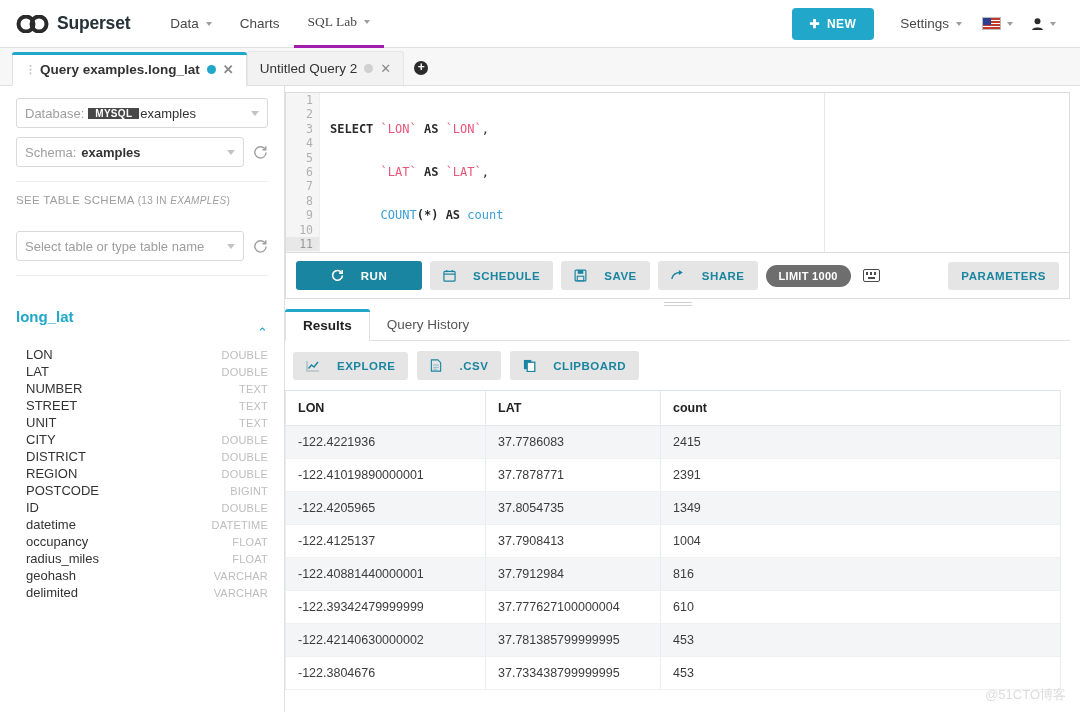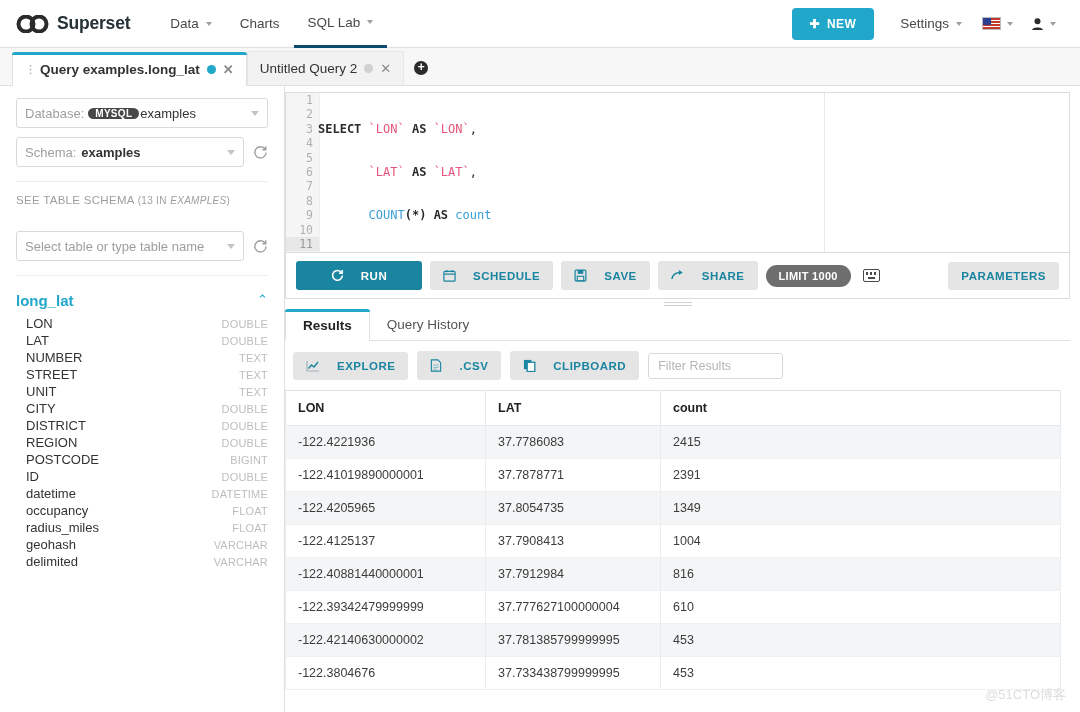--- a/index.html
+++ b/index.html
@@ -17,21 +17,21 @@
     display: flex; align-items: center; padding: 0 16px; position: relative;
   }
   .brand { display: flex; align-items: center; gap: 7px; margin-right: 26px; }
   .brand-logo { width: 34px; height: 18px; }
   .brand-name { font-size: 17.5px; font-weight: bold; color: #263238; letter-spacing: -0.2px; }
   .nav-links { display: flex; align-items: center; height: 48px; }
   .nav-link {
     font-size: 13.5px; color: #484848; padding: 0 14px; height: 48px;
     display: flex; align-items: center; gap: 5px; cursor: pointer;
   }
-  .nav-link.active { border-bottom: 3px solid #0c4a6e; }
+  .nav-link.active { border-bottom: 3px solid #a21caf; font-family: Liberation Serif, serif; }
   .caret { width: 0; height: 0; border-left: 3.5px solid transparent;
            border-right: 3.5px solid transparent; border-top: 4px solid #9e9e9e;
            display: inline-block; margin-left: 2px; }
   .nav-right { margin-left: auto; display: flex; align-items: center; gap: 2px; }
   .btn-new {
     background: #20a7c9; color: #fff; border: none; border-radius: 4px;
     font-size: 12px; font-weight: bold; letter-spacing: 0.4px;
     padding: 9px 18px; display: flex; align-items: center; gap: 7px; cursor: pointer;
     margin-right: 14px;
   }
@@ -85,48 +85,48 @@
   .select-box {
     height: 30px; border: 1px solid #d9d9d9; border-radius: 3px; background:#fff;
     display:flex; align-items:center; padding: 0 8px; font-size: 13px; color:#333;
     cursor:pointer; position:relative;
   }
   .select-box .lbl { color:#9e9e9e; }
   .select-caret { margin-left:auto; width:0; height:0;
     border-left:4px solid transparent; border-right:4px solid transparent;
     border-top:5px solid #c4c4c4; }
   .db-badge { background:#484848; color:#fff; font-size:10px; font-weight:bold;
-              border-radius: 7px; padding: 0 7px; margin: 0 1px 0 4px; letter-spacing:0.3px; }
+              border-radius: 0; padding: 0 7px; margin: 0 1px 0 4px; letter-spacing:0.3px; }
   .row-with-refresh { display:flex; align-items:center; gap:9px; }
   .row-with-refresh .select-box { flex:1; }
   .refresh-ico { width:15px; height:15px; color:#9e9e9e; cursor:pointer; flex:none; }
   .hr { border-top:1px solid #ededed; margin: 14px 0 12px 0; }
   .schema-label { font-size: 11.5px; color: #9e9e9e; letter-spacing: 0.3px; margin-bottom: 25px; }
   .schema-label .small { font-size: 10px; }
   .schema-label .ital { font-style: italic; }
-  .tbl-header { display:flex; margin: 16px 0 6px 0; }
+  .tbl-header { display:flex; margin: 32px 0 6px 0; flex-direction: column; }
   .tbl-name { font-size: 15px; font-weight: bold; color: #20a7c9; }
   .chev-up { margin-left:auto; color:#20a7c9; font-size: 13px; }
   .col-row { display:flex; align-items:center; font-size: 13px; padding: 1px 0 1px 10px; }
   .col-name { color: #333; }
   .col-type { margin-left:auto; color:#bdbdbd; font-size: 11px; letter-spacing:0.2px; }
 
   
   .editor-pane { flex: 1; display:flex; flex-direction: column; background:#fff;
                  padding: 6px 10px 0 0; }
   .ace {
     position: relative; height: 160px; border: 1px solid #dcdcdc; border-bottom:none;
     background:#fff; overflow:hidden; font-family:"DejaVu Sans Mono", monospace;
   }
   .gutter { position:absolute; left:0; top:0; bottom:0; width:34px; background:#f5f5f5;
             border-right:1px solid #eee; }
   .gutter div { font-size: 11.5px; color:#b0b0b0; text-align:right; padding-right:6px;
                 line-height: 14.4px; }
   .gutter div.cur { background:#e8e8e8; color:#999; }
-  .code { position:absolute; left:32px; top:0; right:0; font-size: 12px;
+  .code { position:absolute; left:44px; top:0; right:0; font-size: 12px;
           line-height: 14.4px; white-space: pre; }
   .code .ln { height: 14.4px; }
   .kw { color:#2b2b2b; font-weight:bold; }
   .str { color:#e8557a; }
   .fn { color:#3a9fd6; }
   .pl { color:#2b2b2b; }
   .margin-line { position:absolute; top:0; bottom:0; left:538px; width:1px; background:#e8e8e8; }
 
   
   .runbar { border:1px solid #dcdcdc; background:#fff; display:flex; align-items:center;
@@ -467,21 +467,20 @@
           </svg>
           <span>.CSV</span>
         </button>
         <button class="btn btn-ghost">
           <svg width="13" height="13" viewBox="0 0 14 14">
             <rect x="1" y="1" width="8" height="10" fill="#1a85a0"></rect>
             <rect x="4.5" y="3.5" width="8.2" height="10" fill="#fff" stroke="#1a85a0" stroke-width="1.4"></rect>
           </svg>
           <span>CLIPBOARD</span>
         </button>
-        <input class="filter-input" placeholder="Filter Results" style="">
       </div>
 
       <div class="grid-wrap">
         <table class="grid">
           <thead>
             <tr>
               <th class="col-lon">LON</th>
               <th class="col-lat">LAT</th>
               <th class="col-count">count</th>
             </tr>

